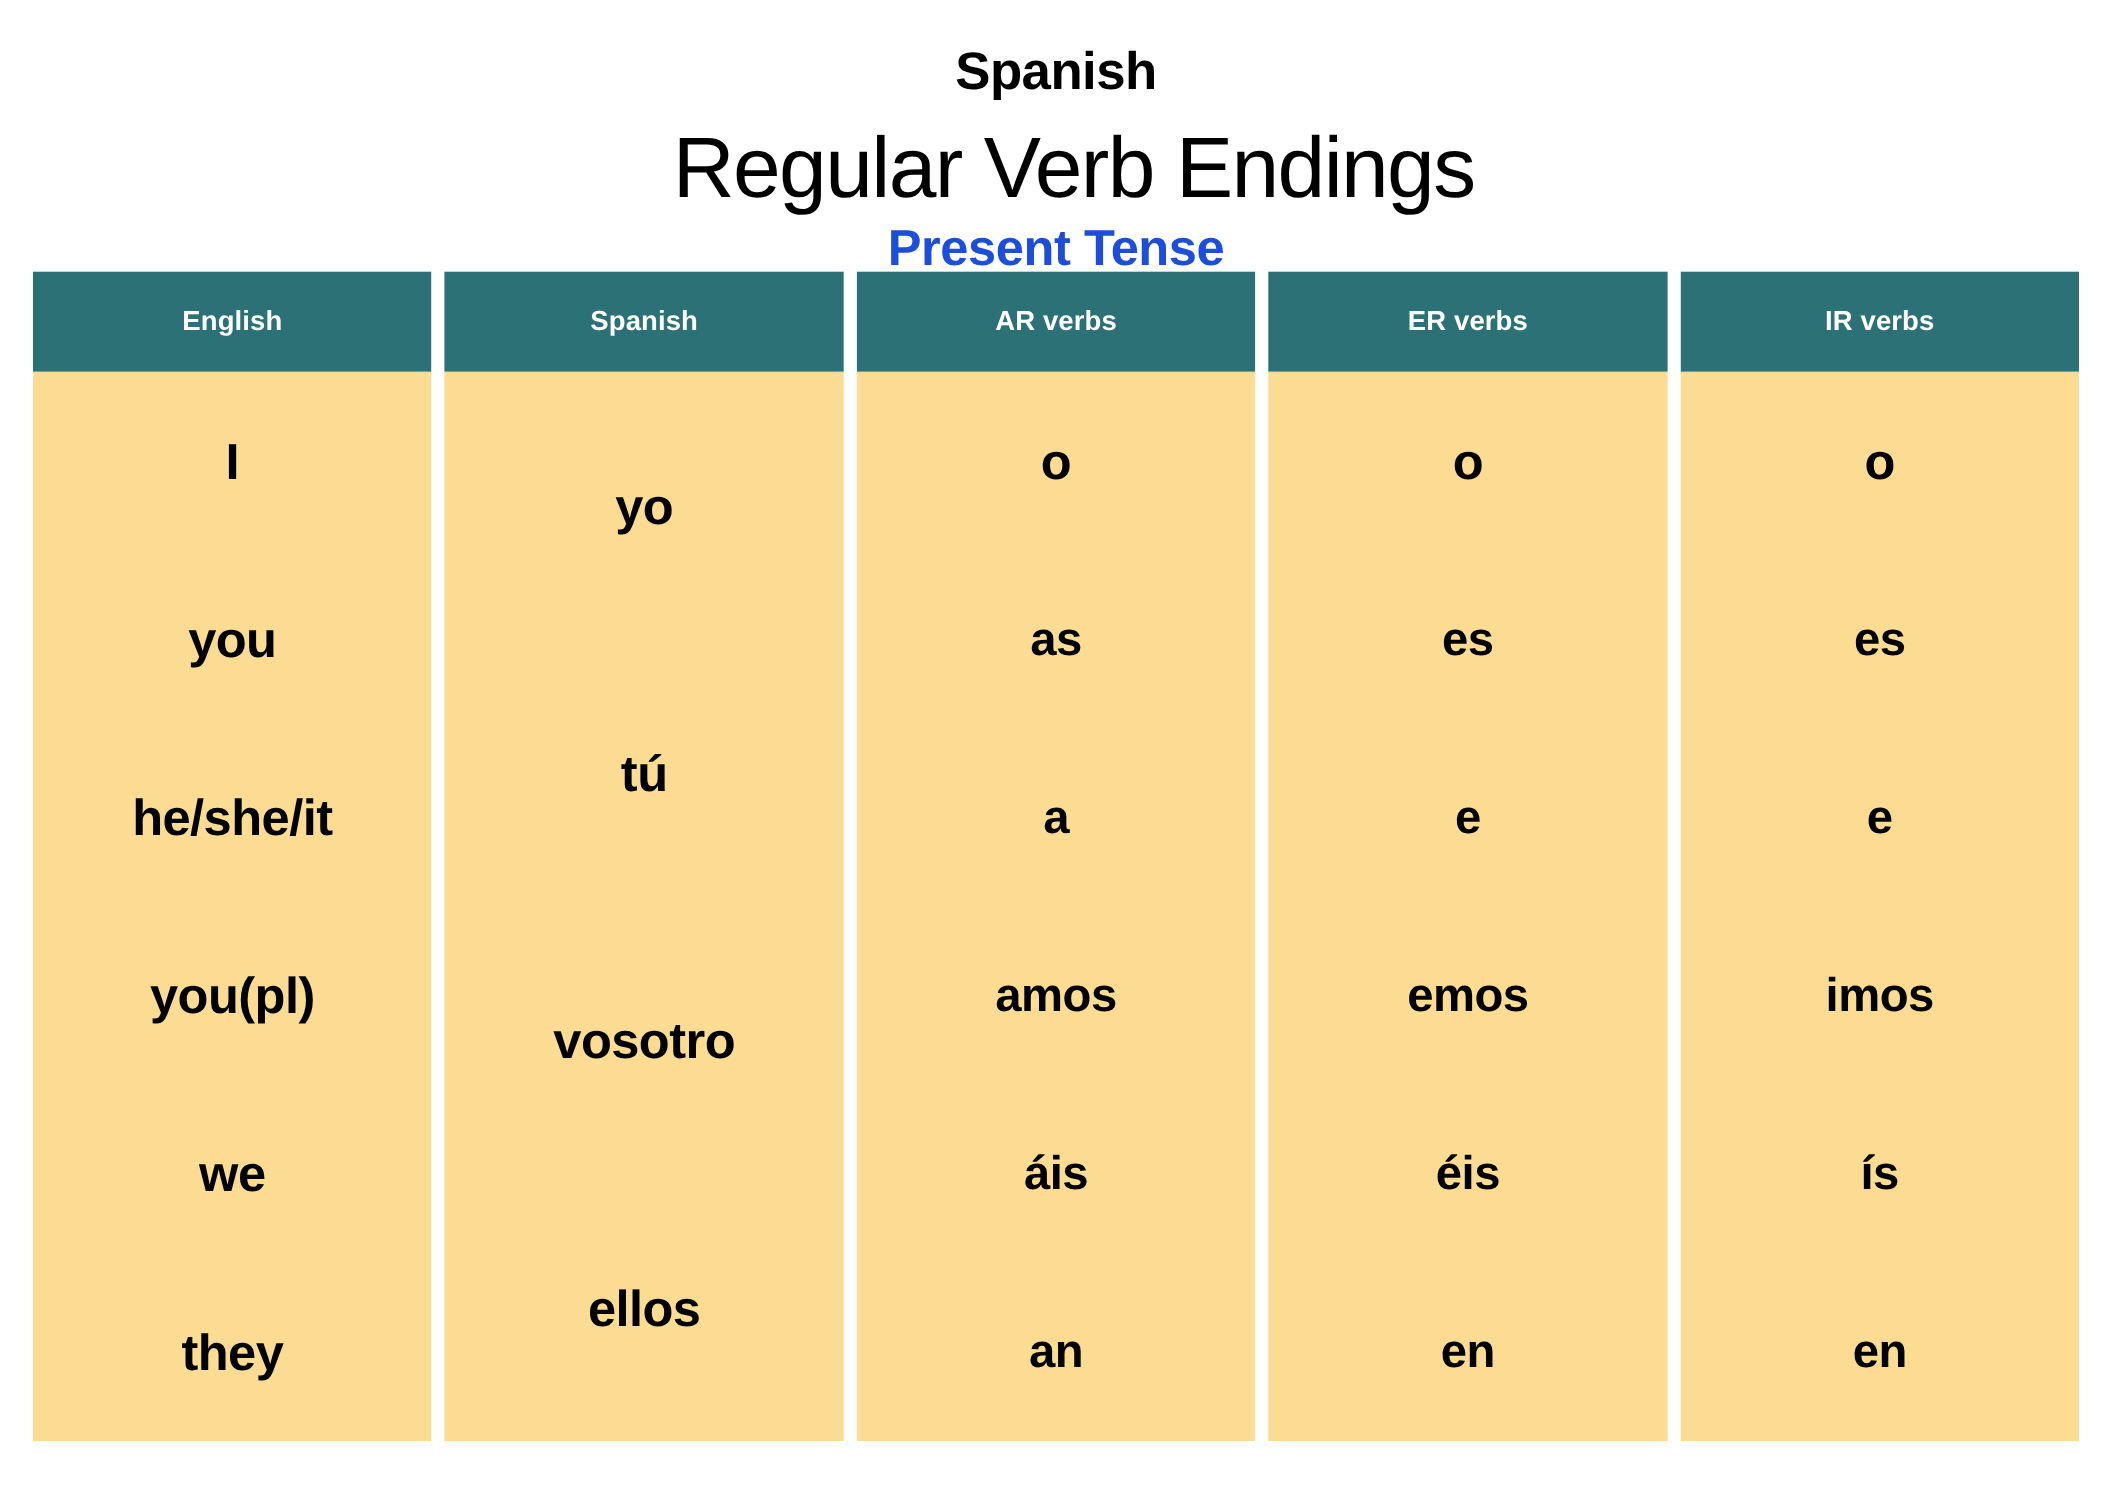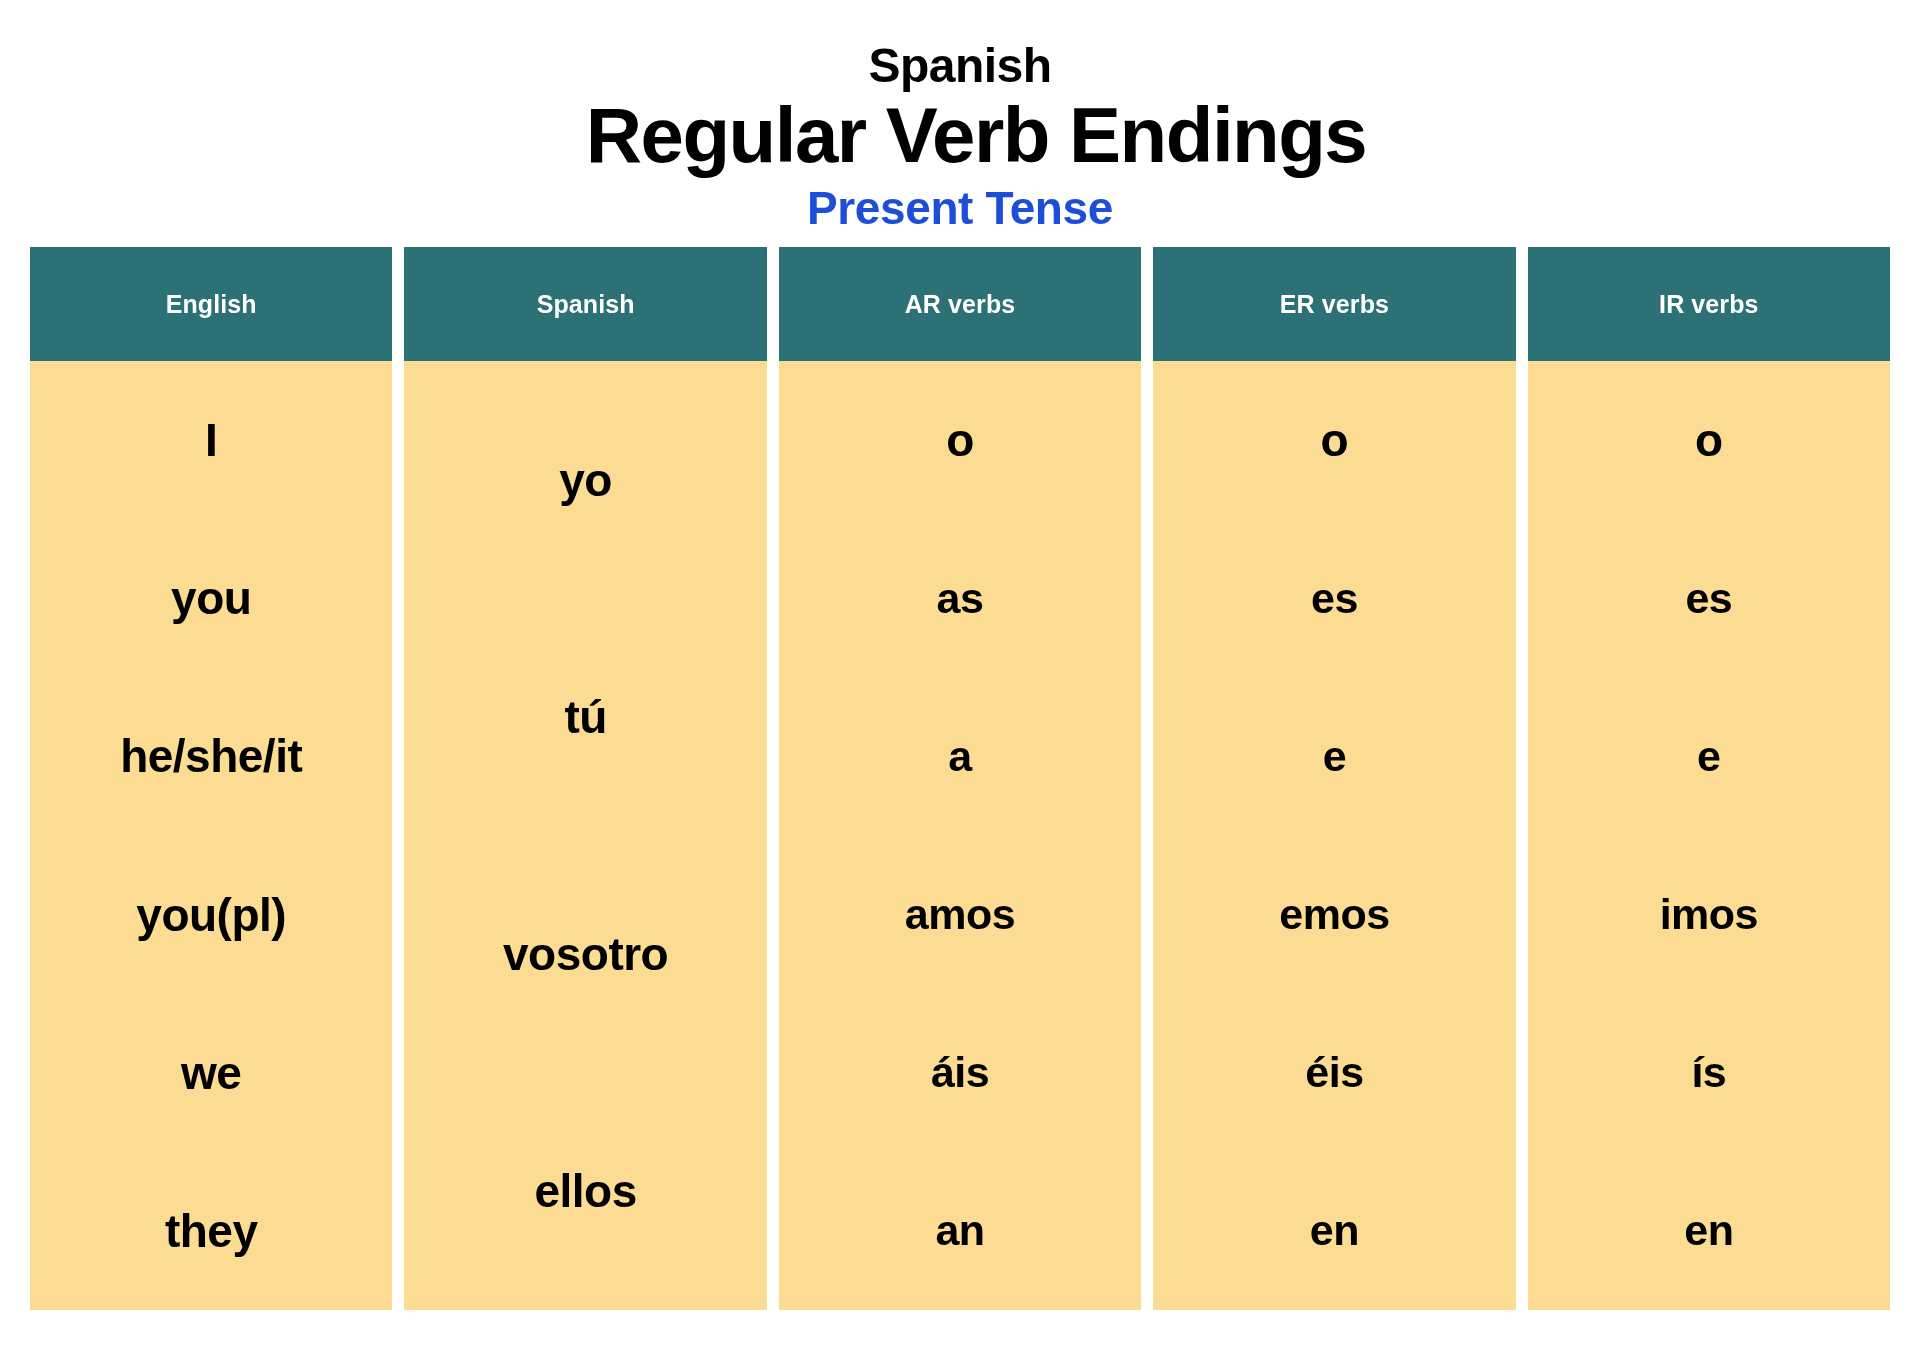--- a/index.html
+++ b/index.html
@@ -31,25 +31,25 @@
   .title-eyebrow {
     font-size: 48px;
     font-weight: 700;
     color: #000000;
     line-height: 1.0;
     letter-spacing: -0.5px;
   }
 
   .title-main {
     font-size: 78px;
-    font-weight: 700;
+    font-weight: 400;
     color: #000000;
     line-height: 1.08;
     letter-spacing: -1.5px;
-    margin-top: 3px;
+    margin-top: 20px;
     padding-left: 32px;
   }
 
   .title-sub {
     font-size: 46px;
     font-weight: 700;
     color: #1d4ed8;
     line-height: 1.1;
     letter-spacing: -0.4px;
     margin-top: 6px;
@@ -67,21 +67,21 @@
   }
 
   .column {
     flex: 1 1 0;
     display: flex;
     flex-direction: column;
     min-width: 0;
   }
 
   .col-header {
-    height: 114px;
+    height: 91px;
     background: #2C7175;
     color: #ffffff;
     display: flex;
     align-items: center;
     justify-content: center;
     font-size: 25px;
     font-weight: 700;
     letter-spacing: 0.1px;
     user-select: none;
   }

